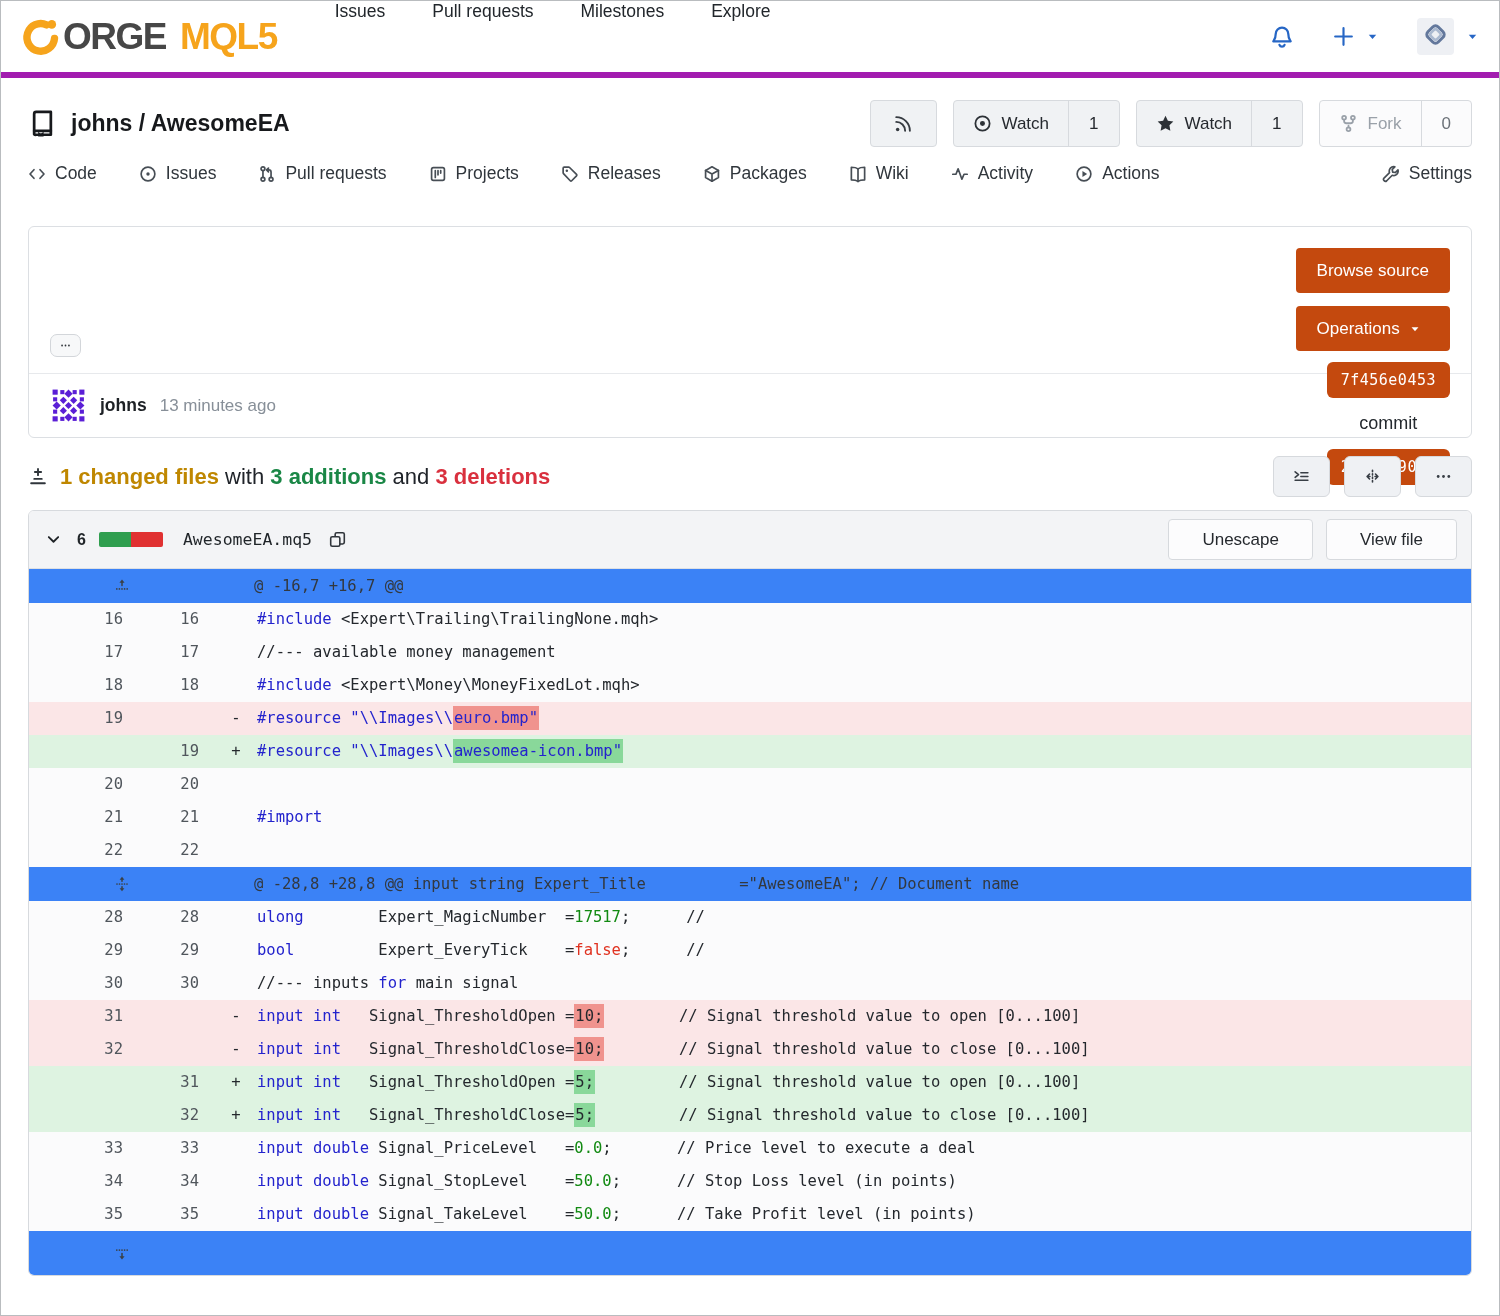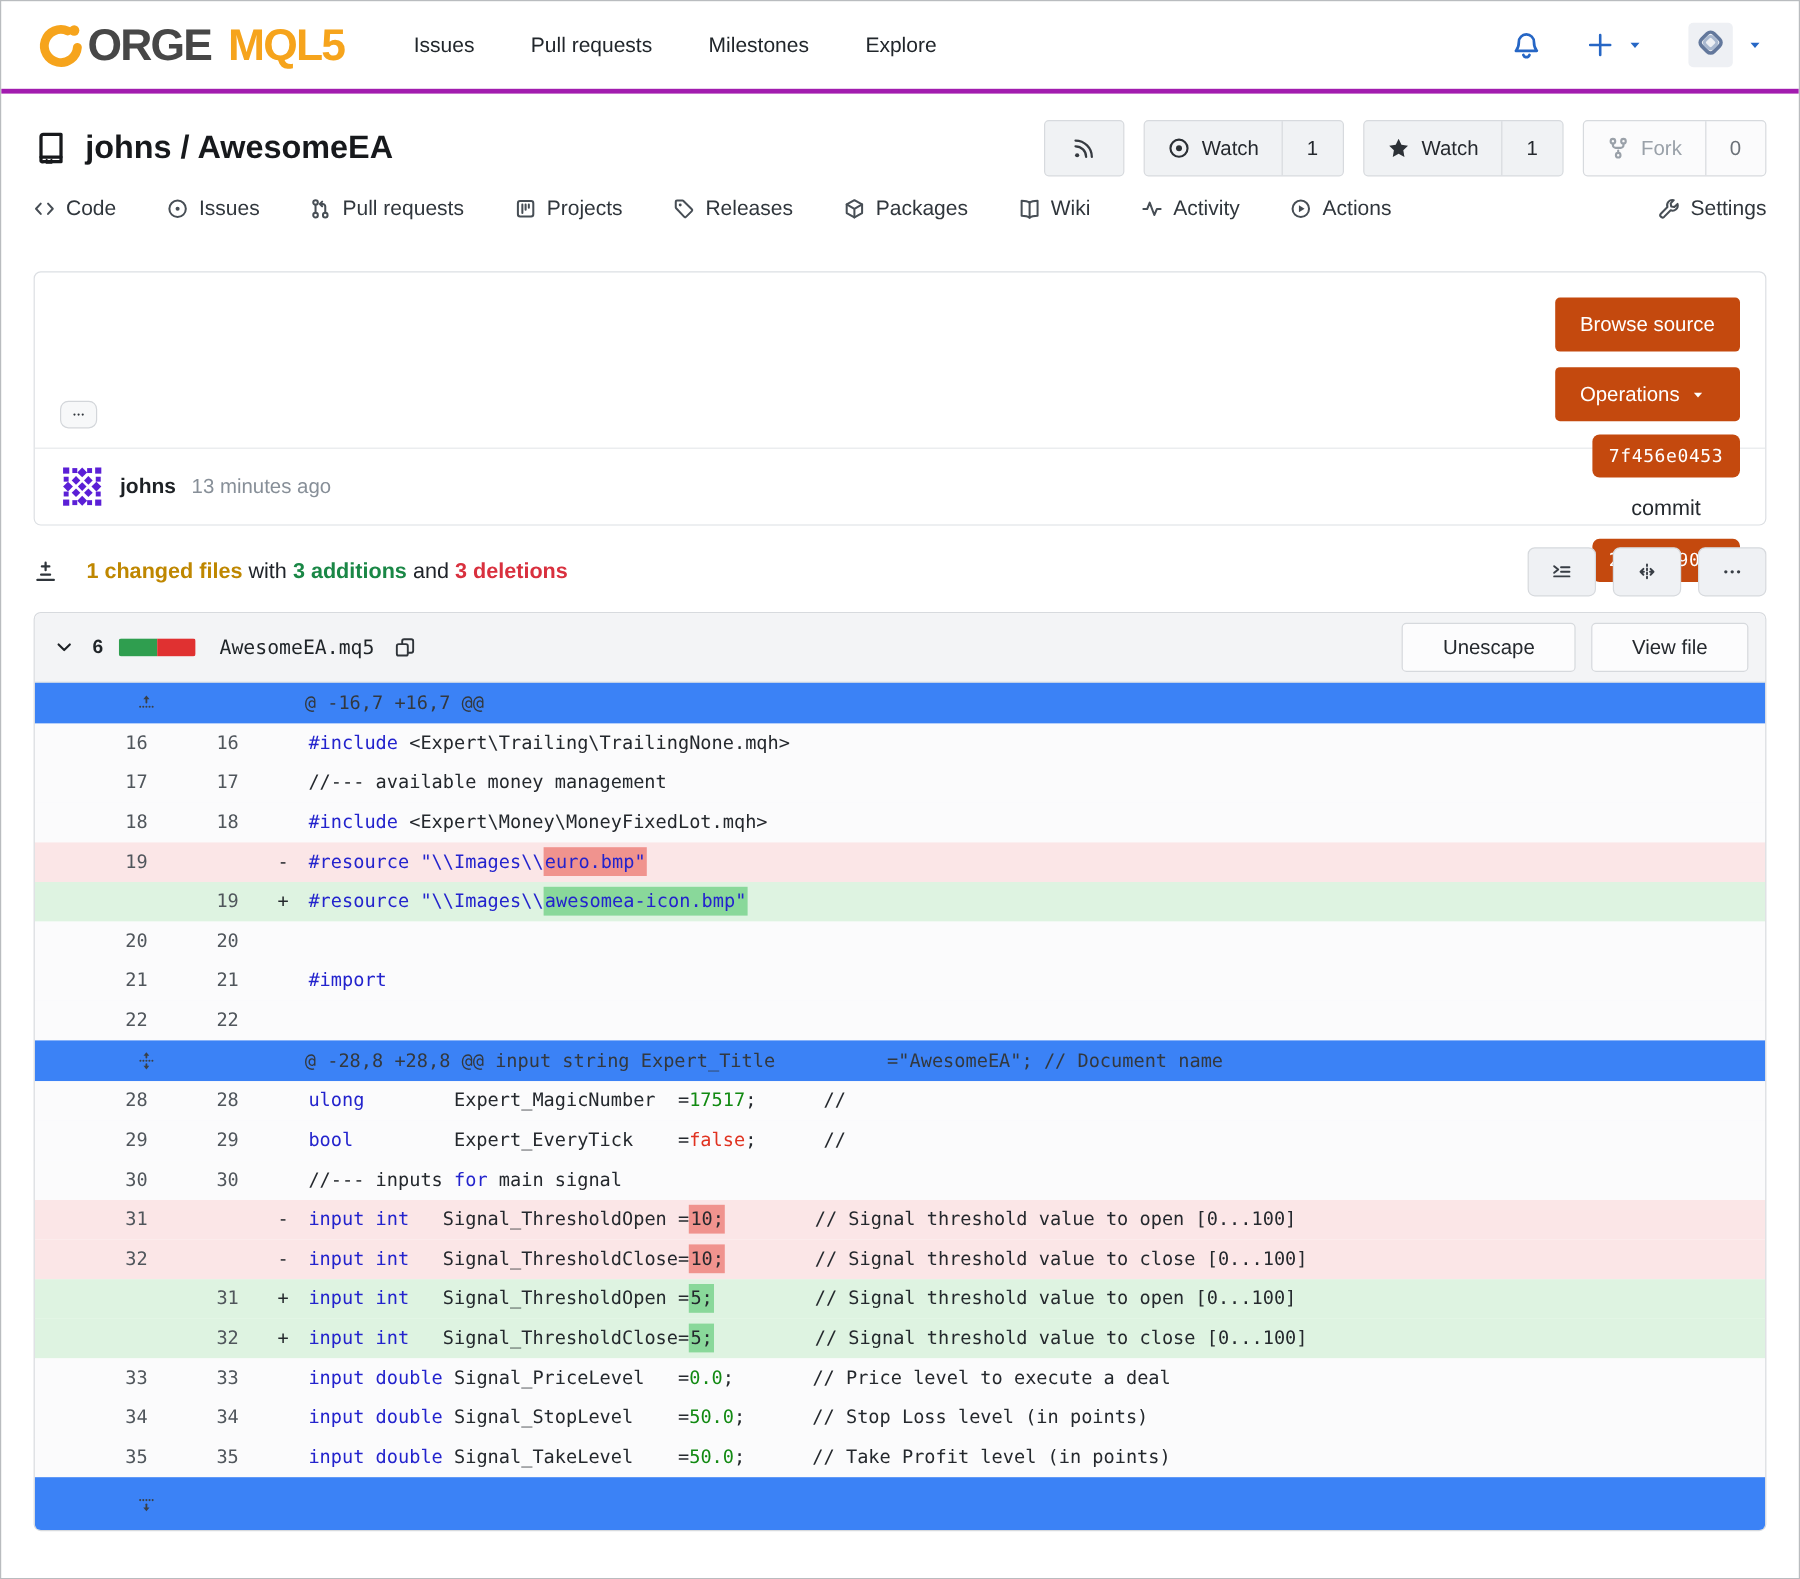--- a/index.html
+++ b/index.html
@@ -1,41 +1,41 @@
 <!DOCTYPE html>
 <html><head>
 <meta charset="utf-8">
 <style>
   * { margin:0; padding:0; box-sizing:border-box; }
   body { background:#fff; font-family:"Liberation Sans", sans-serif; color:#24292f; }
   .screen { width:1500px; height:1316px; border:1px solid #b9bcbf; background:#fff; overflow:hidden; }
   .ic { width:1em; height:1em; display:block; }
 
   
-  .navbar { height:77px; display:flex; align-items:center; padding:0 30px; border-bottom:4px solid #a21caf; }
+  .navbar { height:77px; display:flex; padding:0 20px; border-bottom:6px solid #a21caf; }
   .logo { display:flex; align-items:center; gap:6px; cursor:pointer; }
   .logo-mark { width:40px; height:40px; display:block; }
   .logo-forge { font-size:37px; font-weight:bold; color:#474747; letter-spacing:-1.5px; margin-left:-4px; }
   .logo-mql { font-size:37px; font-weight:bold; color:#f6a41c; letter-spacing:-1.5px; margin-left:8px; }
   .nav-links { display:flex; gap:47px; margin-left:58px; }
   .nav-links a { font-size:17.5px; color:#21262b; text-decoration:none; }
   .nav-right { margin-left:auto; display:flex; align-items:center; gap:38px; }
   .bell { font-size:24px; color:#2666c5; cursor:pointer; }
   .plus-group { display:flex; align-items:center; gap:11px; color:#2666c5; cursor:pointer; }
   .plus-group .plus { font-size:23px; }
   .plus-group .caret, .avatar-group .caret { font-size:13px; color:#2666c5; }
   .avatar-group { display:flex; align-items:center; gap:12px; cursor:pointer; }
   .avatar-box { width:37px; height:37px; background:#eef0f4; border-radius:4px; display:flex; align-items:center; justify-content:center; }
   .avatar-box svg { width:31px; height:31px; }
 
   
   .repo-head { padding:22px 27px 4px; display:flex; align-items:center; }
   .repo-title { display:flex; align-items:center; gap:14px; font-size:23px; }
   .repo-title .ric { font-size:29px; color:#17191c; }
-  .repo-title h1 { font-size:27px; font-weight:600; color:#17191c; }
+  .repo-title h1 { font-size:23px; font-weight:600; color:#17191c; }
   .repo-title h1 span { cursor:pointer; }
   .repo-actions { margin-left:auto; display:flex; gap:16px; }
   .btn { display:flex; align-items:center; background:#f0f2f4; border:1px solid #d7dade; border-radius:4px; font-size:17px; color:#25292e; height:47px; cursor:pointer; }
   .icon-btn { width:67px; justify-content:center; font-size:20px; color:#363b41; }
   .btn .seg-main { display:flex; align-items:center; gap:10px; padding:0 19px; height:100%; }
   .btn .seg-count { padding:0 20px; border-left:1px solid #d7dade; height:100%; display:flex; align-items:center; }
   .btn .bic { font-size:19px; color:#2c3136; }
   .btn.disabled { background:#fbfbfc; color:#9aa1a9; }
   .btn.disabled .bic { color:#9aa1a9; }
   .btn.disabled .seg-count { color:#6b7178; }
@@ -57,21 +57,21 @@
   .identicon { width:37px; height:37px; display:block; }
   .author-name { font-size:17.5px; font-weight:700; color:#1d2125; cursor:pointer; }
   .author-time { font-size:17px; color:#878f98; }
   .hashes { margin-left:auto; display:flex; align-items:center; gap:15px;flex-direction:column; }
   .hash-label { font-size:18px; color:#24292e; }
   .hash-badge { font-family:"DejaVu Sans Mono", monospace; font-size:15px; color:#fff; background:#c4490e; border:none; border-radius:6px; padding:9px 14px; letter-spacing:.5px; cursor:pointer; }
 
   
   .diff-summary { margin:18px 27px 0; display:flex; align-items:center; }
   .diff-summary .sic { font-size:20px; color:#2f353b; }
-  .summary-text { font-size:18px; margin-left:24px; color:#20242a;text-align:center; }
+  .summary-text { font-size:22px; margin-left:12px; color:#20242a;text-align:center; }
   .summary-text .gold { color:#bf8700; font-weight:600; }
   .summary-text .green { color:#1a8746; font-weight:600; }
   .summary-text .red { color:#d9303e; font-weight:600; }
   .summary-actions { margin-left:auto; display:flex; gap:14px; }
   .sq-btn { width:57px; height:41px; border:1px solid #d6d9dd; background:#eff1f4; border-radius:6px; display:flex; align-items:center; justify-content:center; color:#383e45; font-size:17px; cursor:pointer; }
 
   
   .diff-box { margin:13px 27px 26px; border:1px solid #d7dade; border-radius:6px; overflow:hidden; }
   .diff-head { height:58px; background:#f3f4f6; display:flex; align-items:center; padding:0 14px 0 17px; border-bottom:1px solid #dde0e4; gap:13px; }
   .diff-head .chev { font-size:15px; color:#1e2226; cursor:pointer; }

